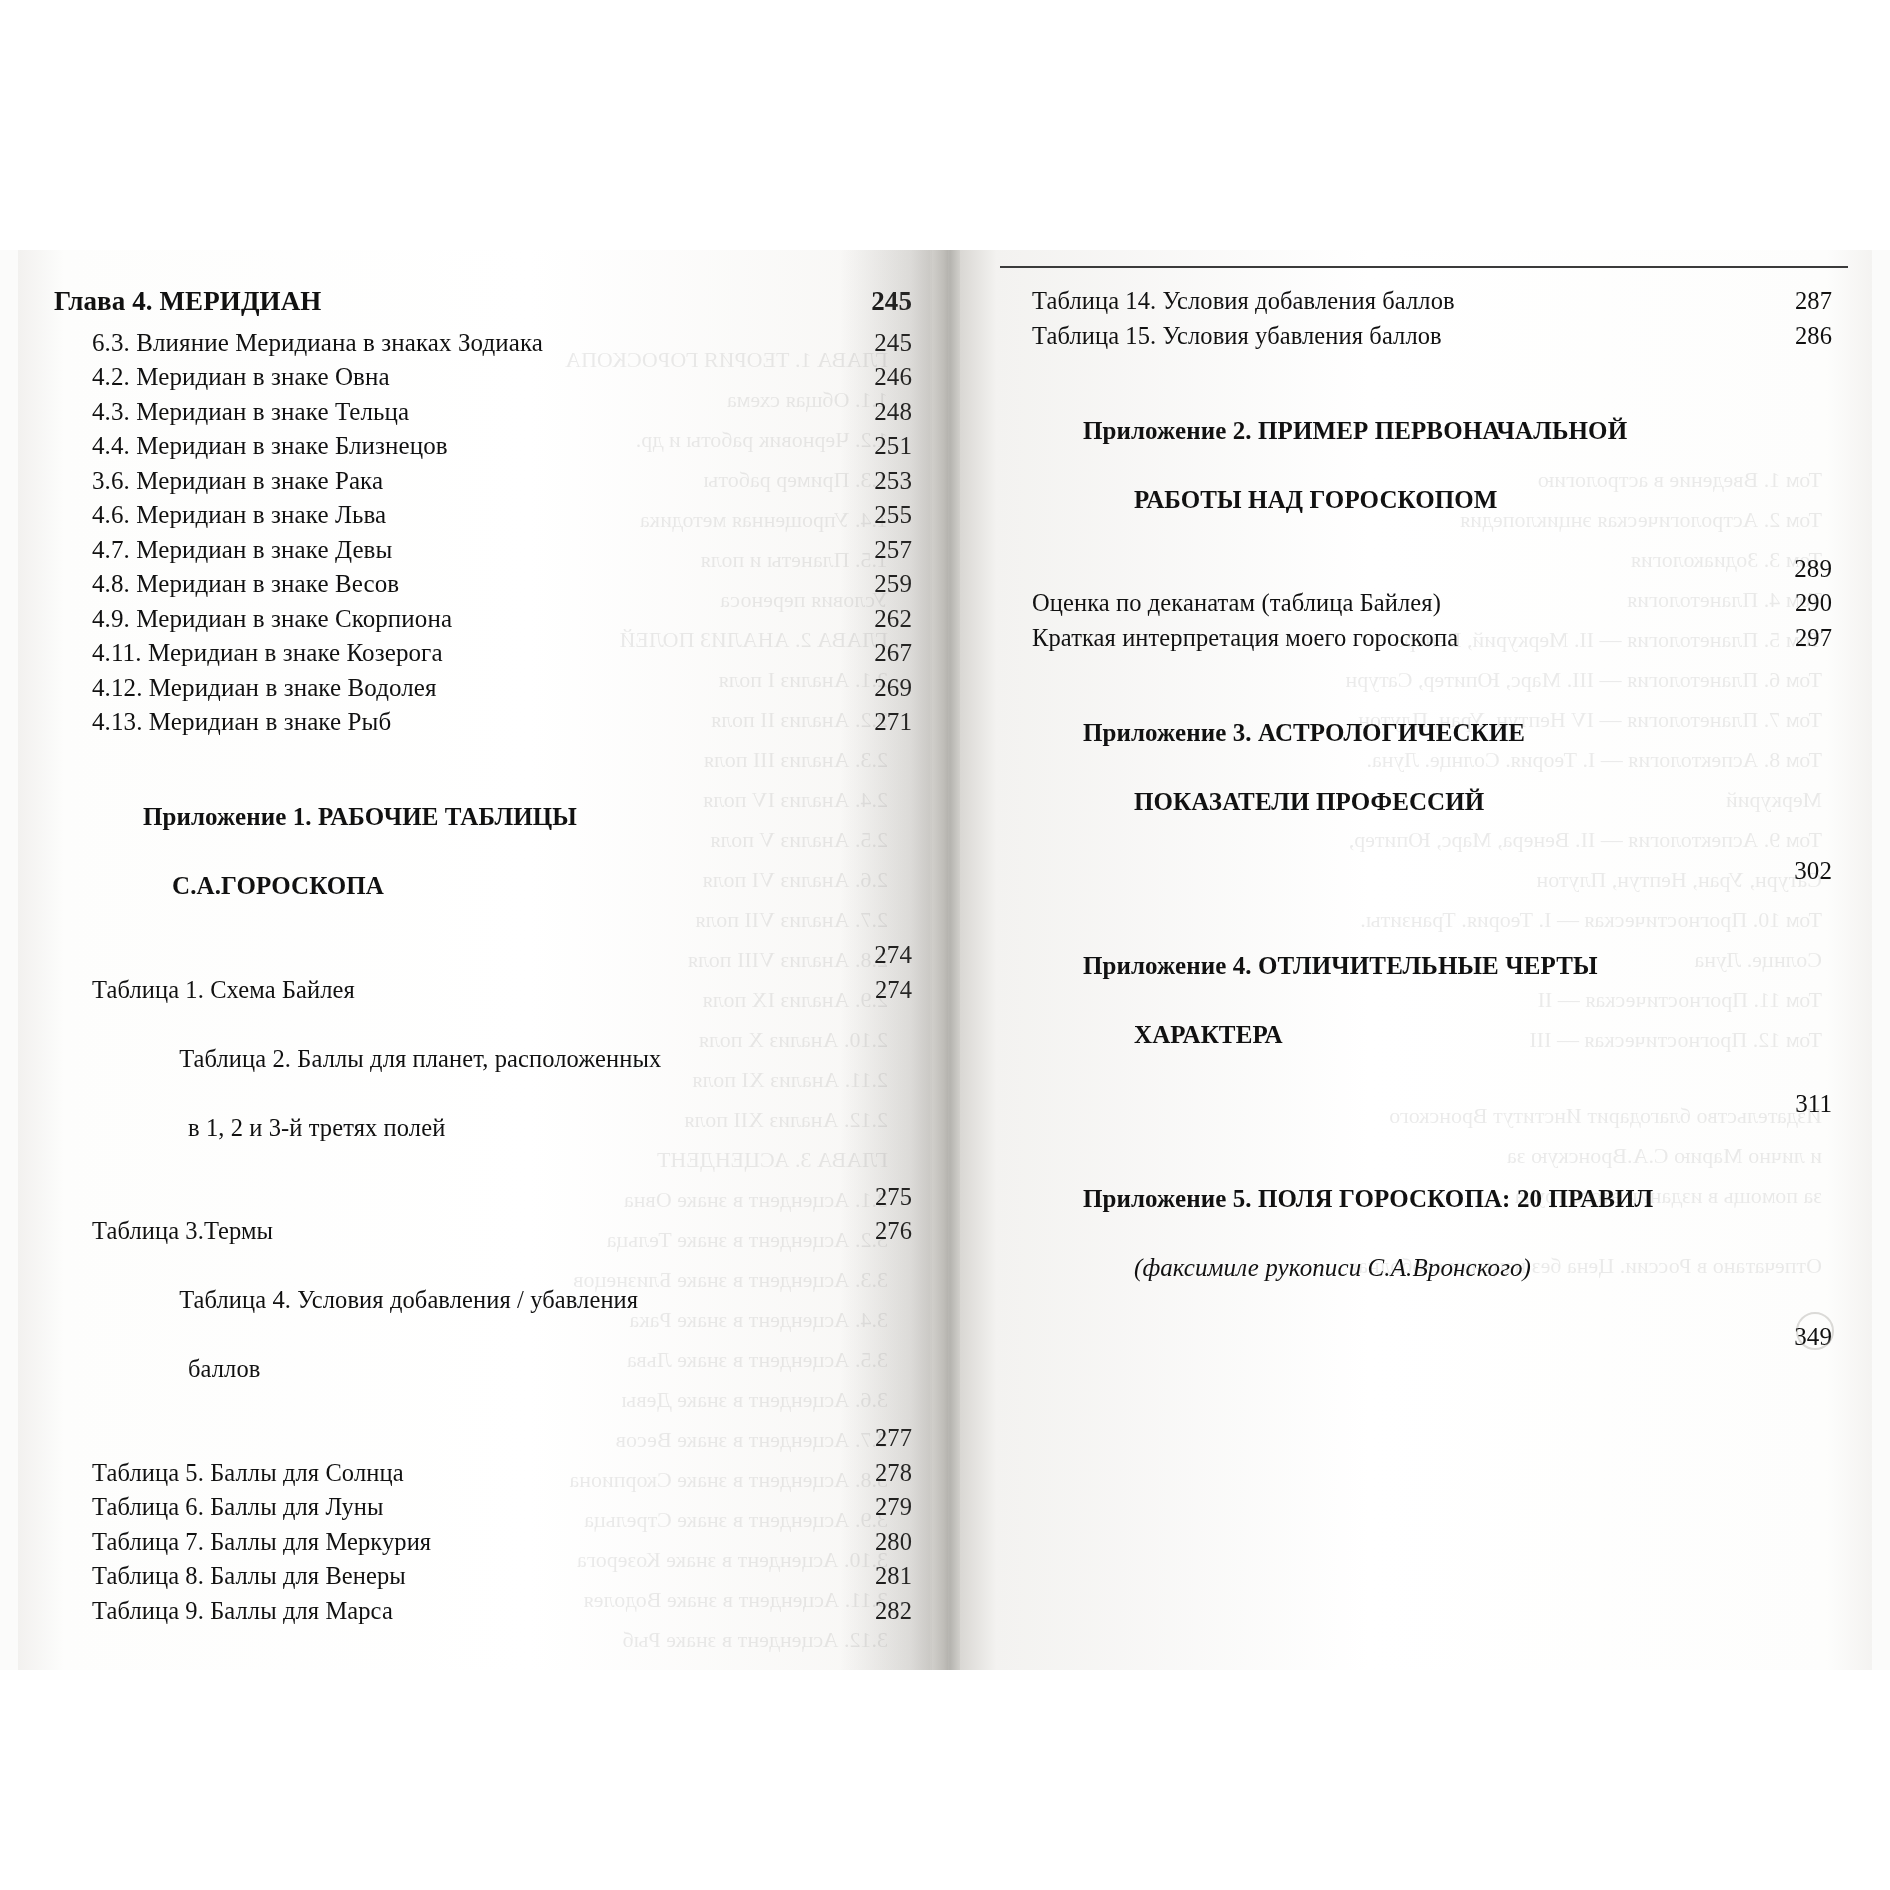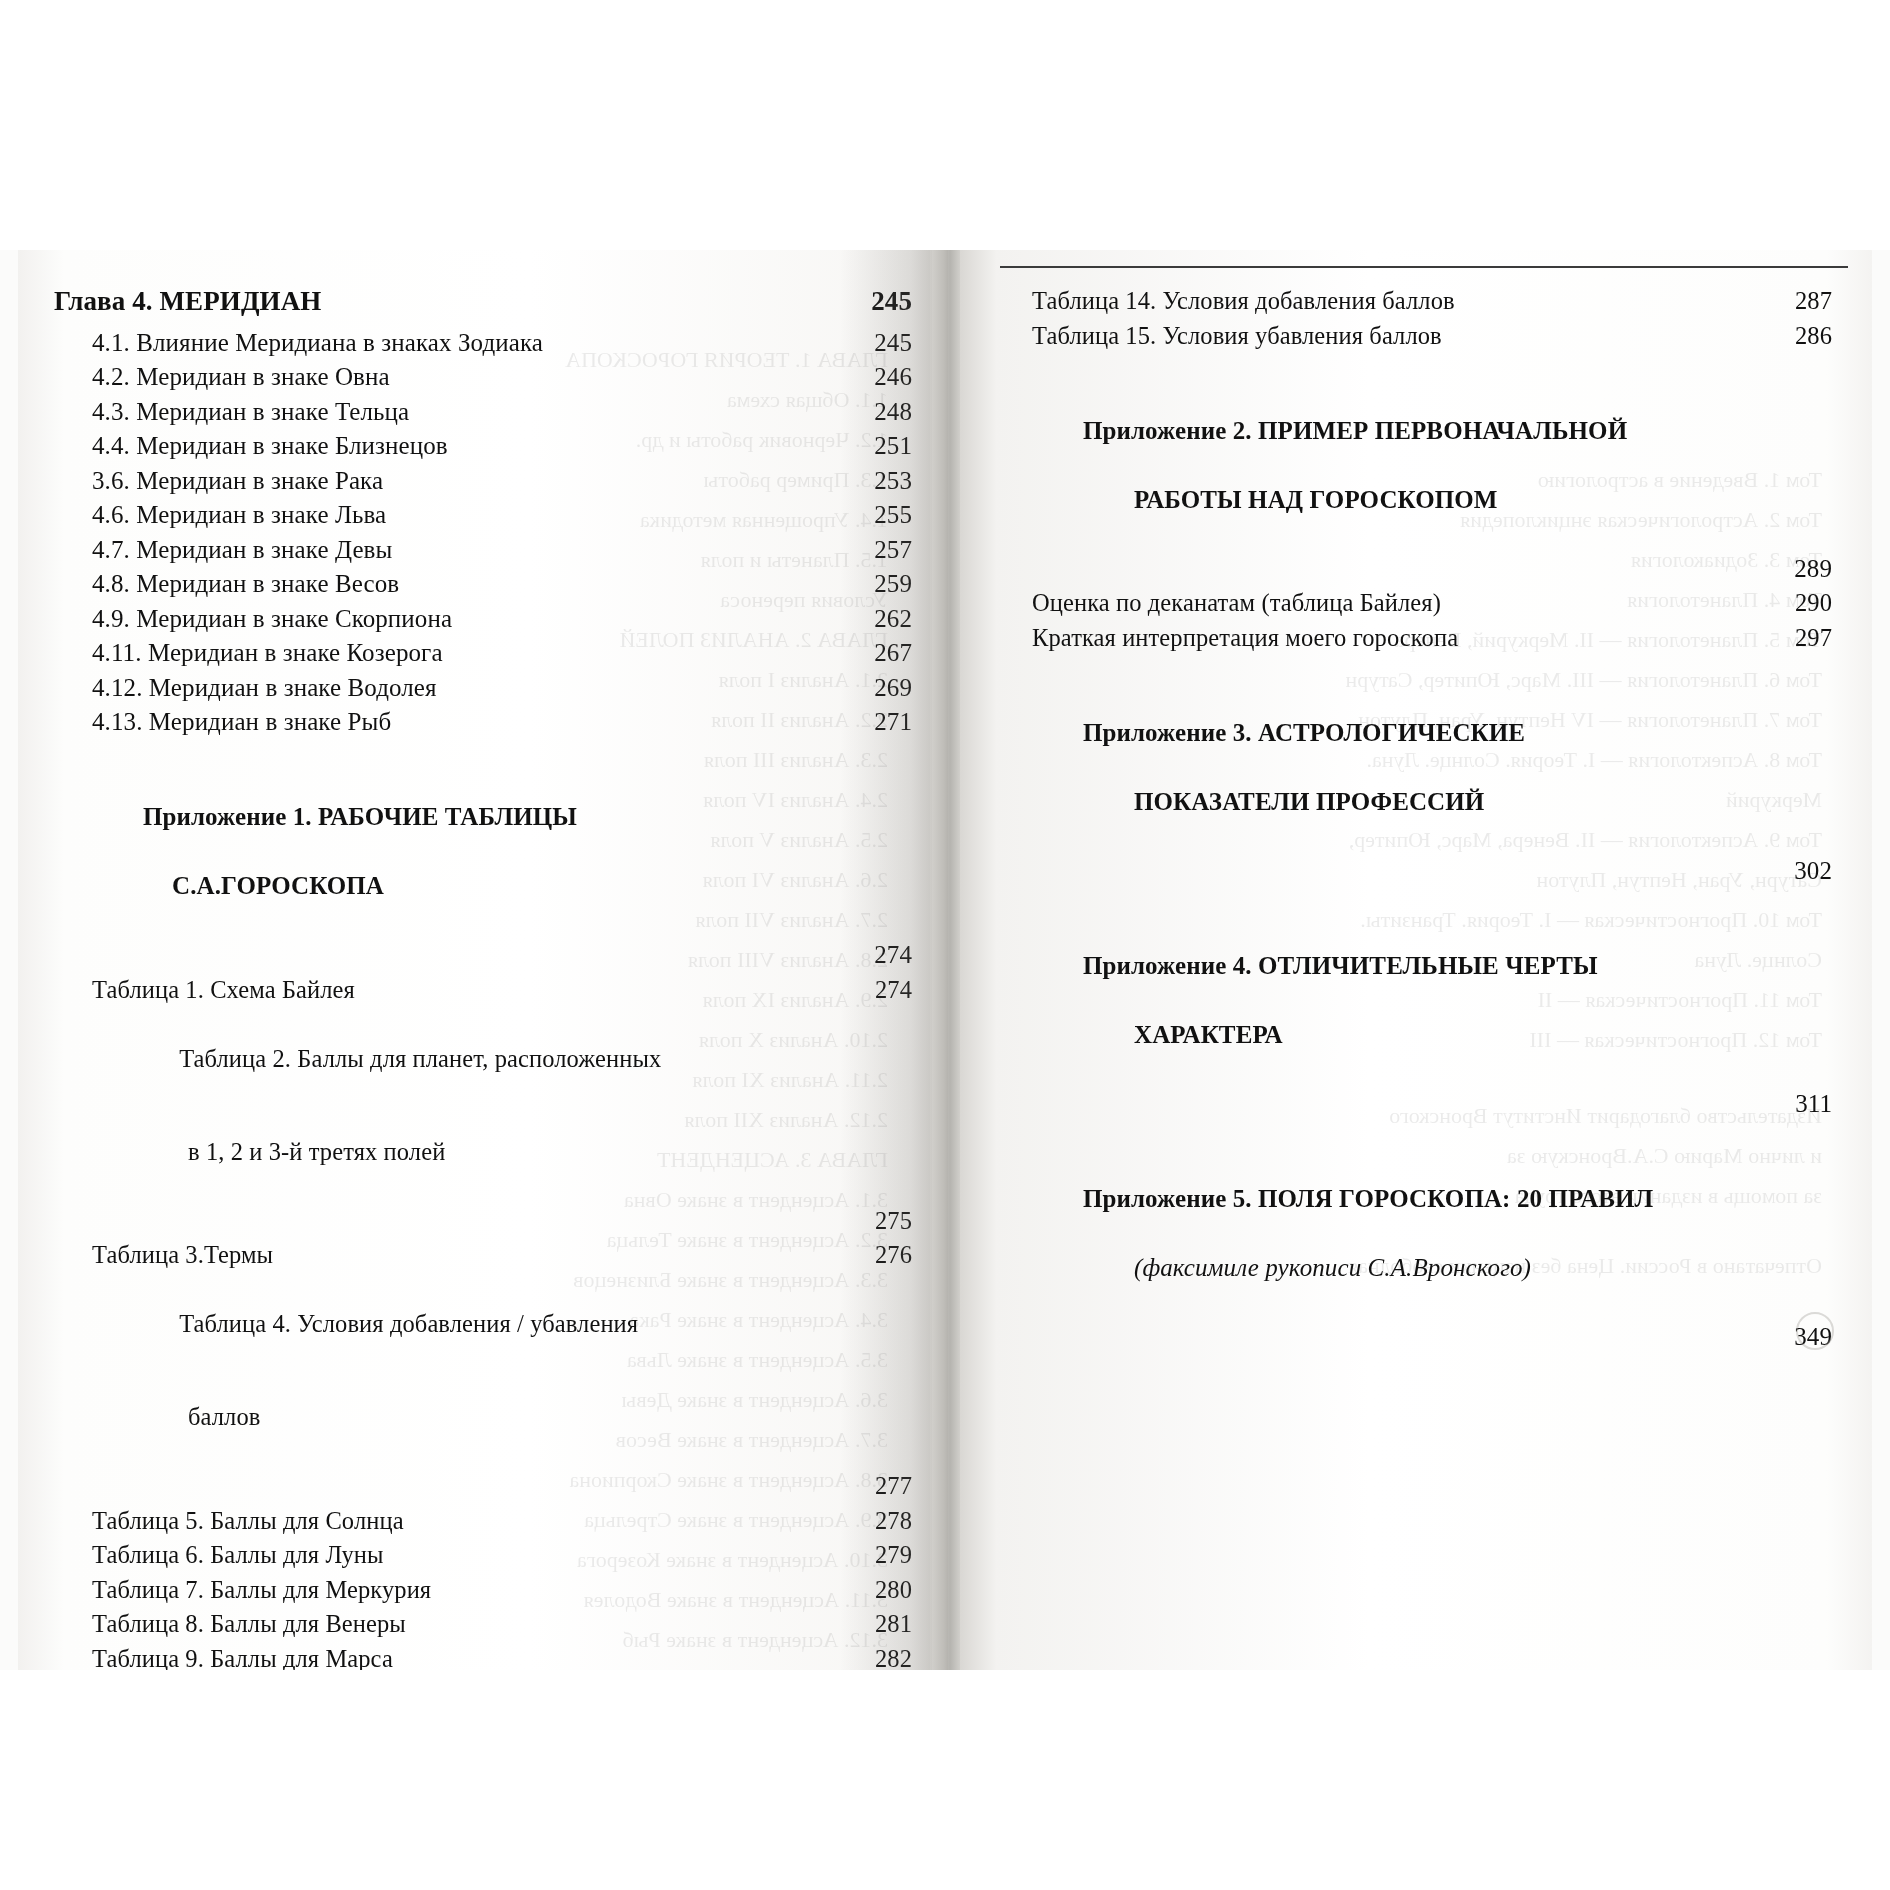--- a/index.html
+++ b/index.html
@@ -120,21 +120,21 @@
   .gap-top { margin-top: 26px; }
   .gap-small { margin-top: 7px; }
   .sub2 {
     font-size: 24.5px;
   }
   .row.multiline .label { line-height: 34.5px; }
   .row.multiline .page { align-self: flex-end; }
 
   .appendix-title .label { font-weight: bold; }
   .hang2 { padding-left: 118px; display: block; }
-  .hang3 { padding-left: 96px; display: block; margin-top: 24px; }
+  .hang3 { padding-left: 96px; display: block; }
   .hang-r { padding-left: 140px; display: block; }
 
   
   .edge-rule {
     position: absolute;
     left: 40px;
     right: 24px;
     top: 16px;
     height: 2px;
     background: #3b3b3b;
@@ -197,21 +197,21 @@
 
       <div class="content left">
         <div class="toc">
 
           <div class="row chapter">
             <span class="label">Глава 4. МЕРИДИАН</span>
             <span class="page">245</span>
           </div>
 
           <div class="row indent-1 gap-small">
-            <span class="label">4.1. Влияние Меридиана в знаках Зодиака</span>
+            <span class="label">6.3. Влияние Меридиана в знаках Зодиака</span>
             <span class="page">245</span>
           </div>
           <div class="row indent-1">
             <span class="label">4.2. Меридиан в знаке Овна</span>
             <span class="page">246</span>
           </div>
           <div class="row indent-1">
             <span class="label">4.3. Меридиан в знаке Тельца</span>
             <span class="page">248</span>
           </div>

